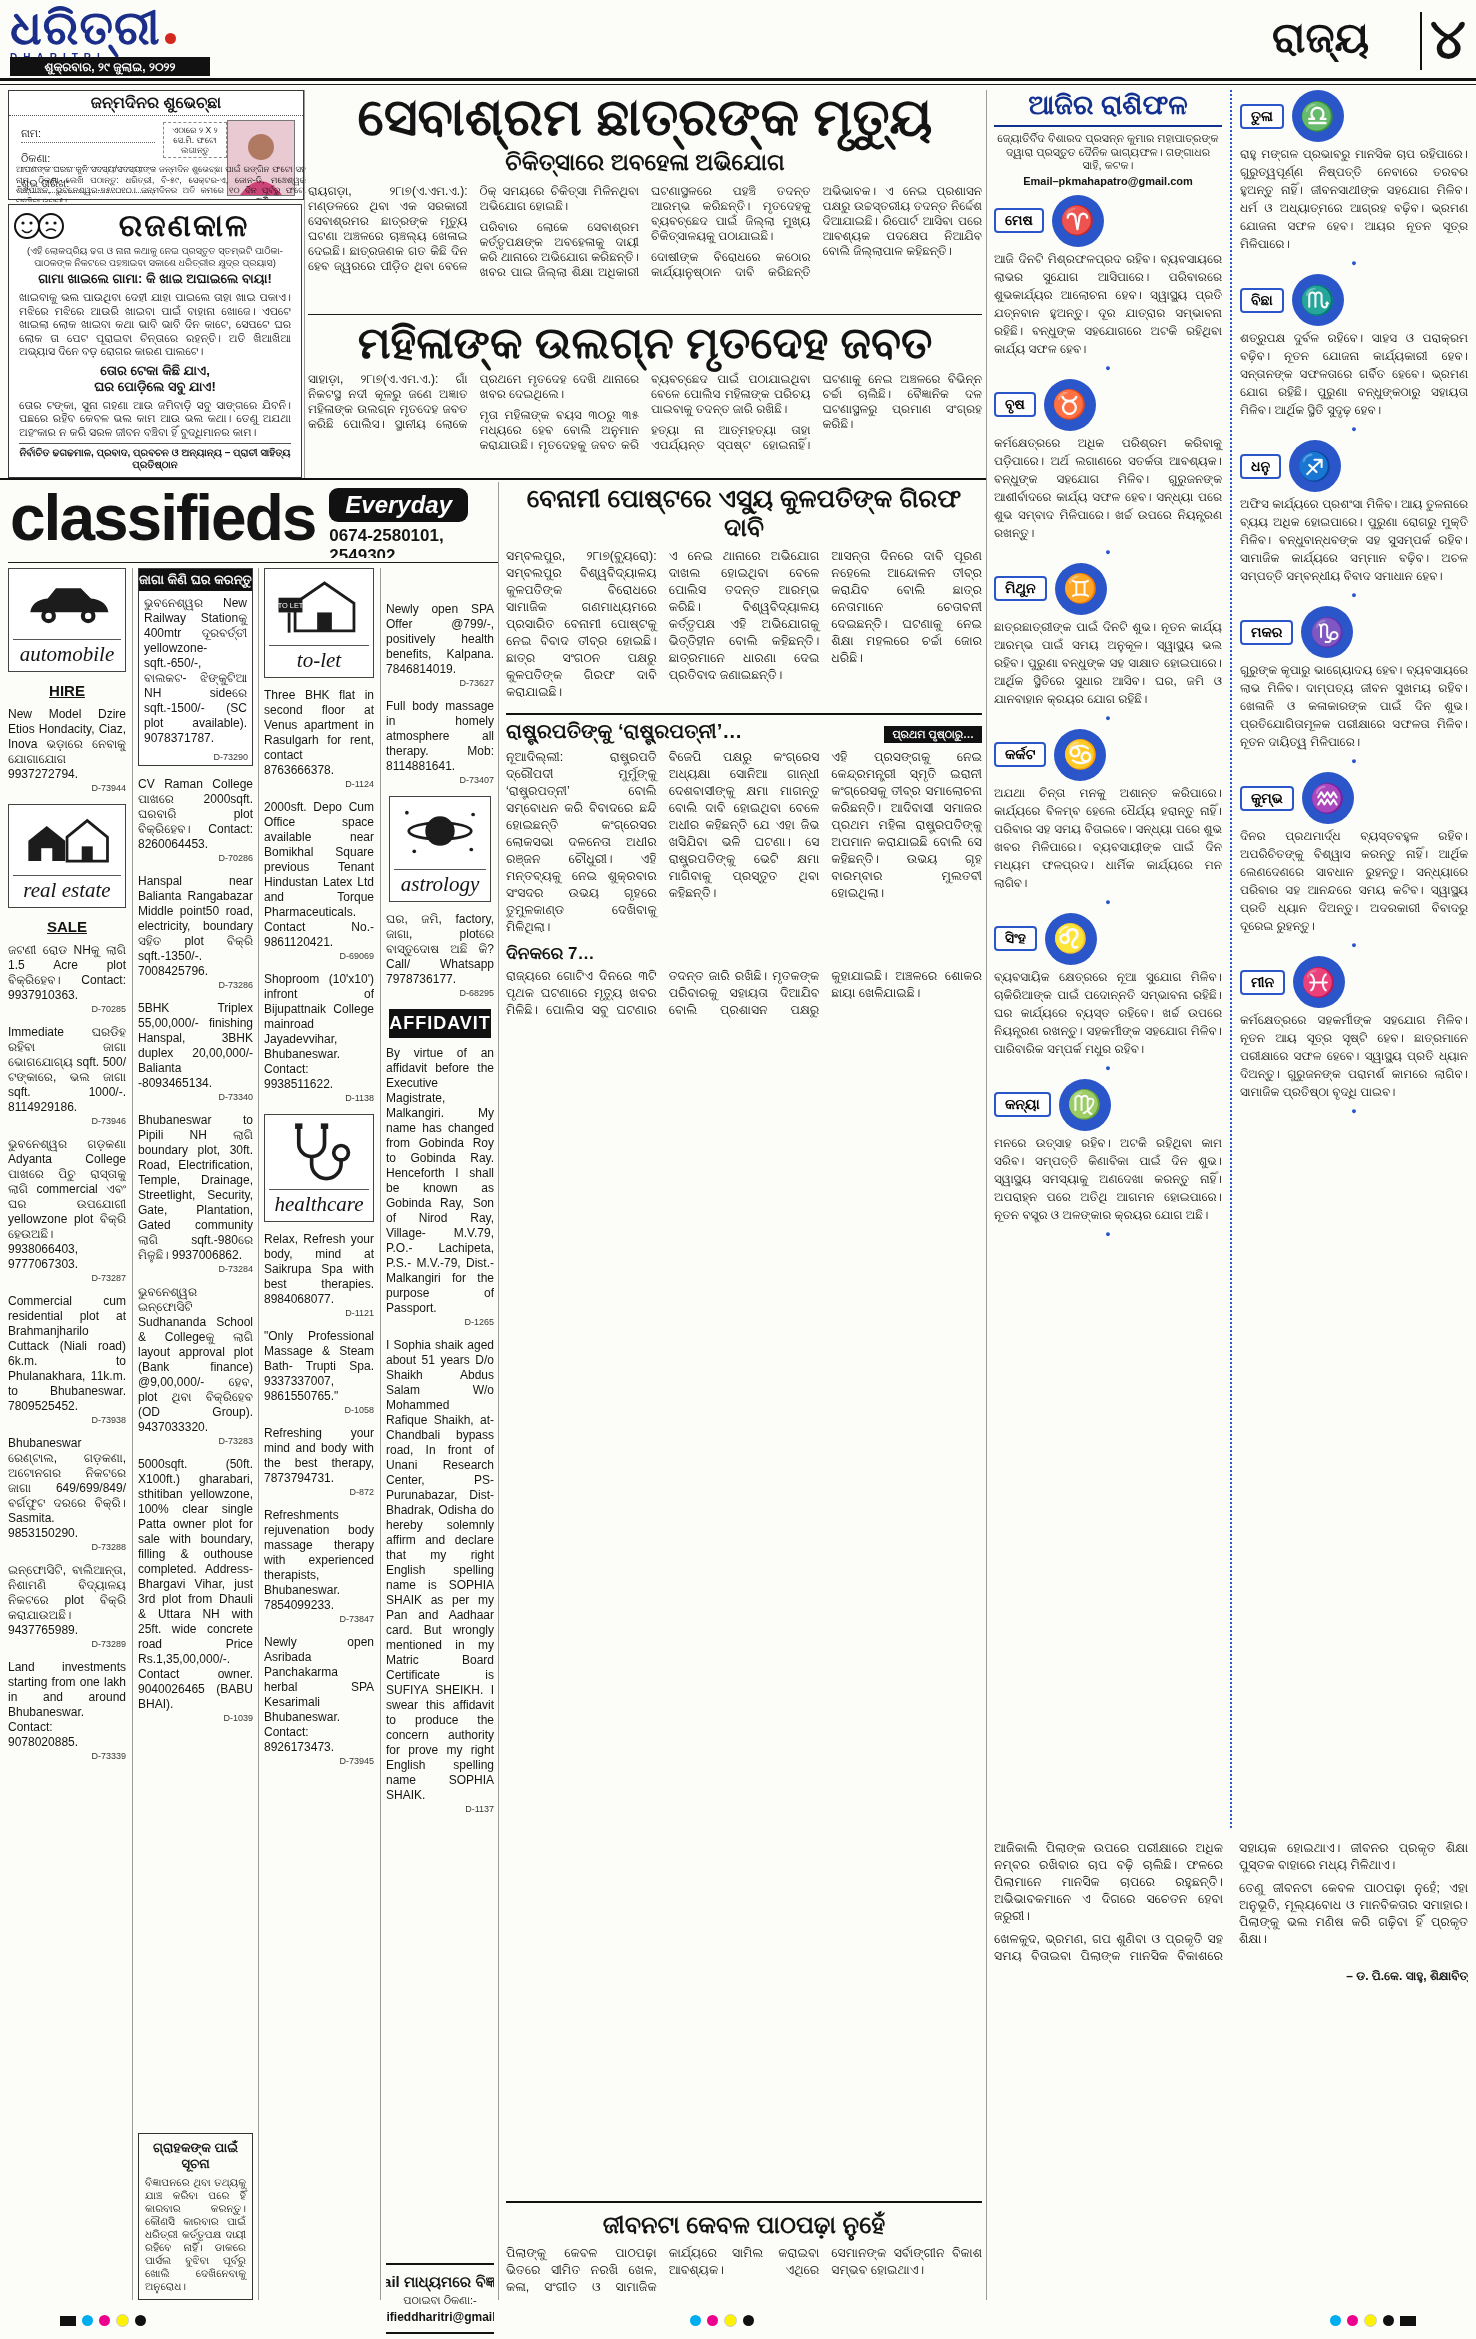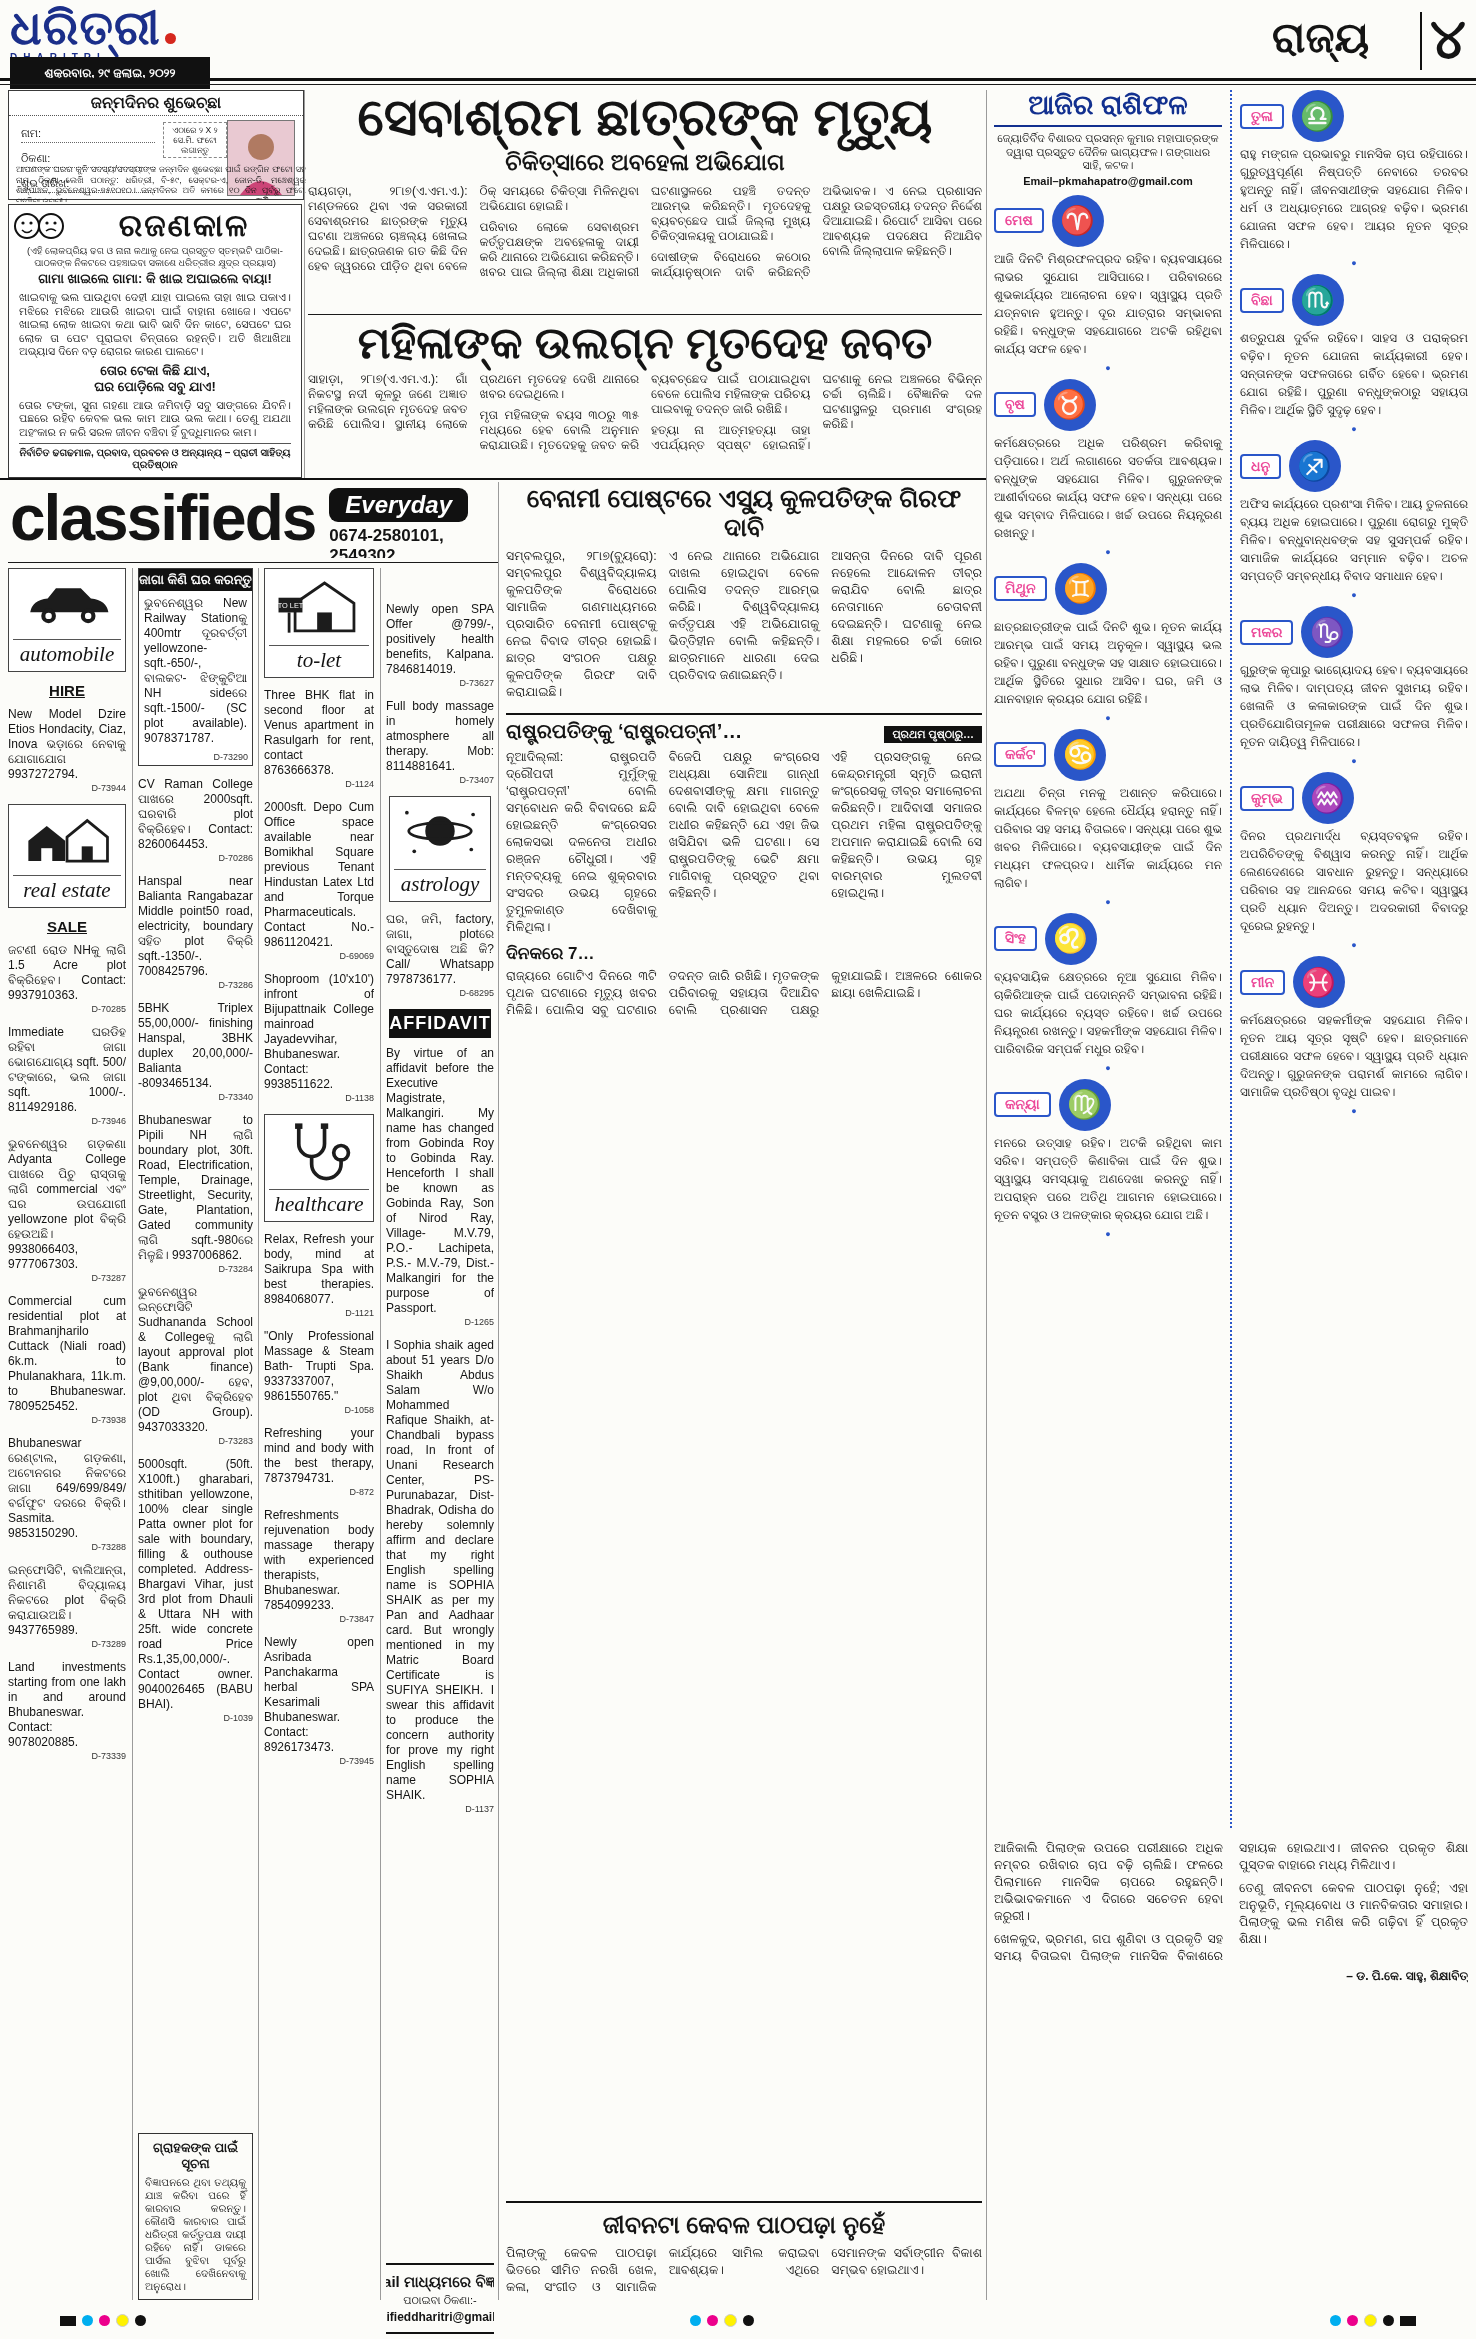--- a/index.html
+++ b/index.html
@@ -46,21 +46,21 @@
   .cols2{column-count:2;column-gap:16px;}
 
   
   .h-title{font-size:27px;font-weight:900;color:#12308f;text-align:center;border-bottom:2px solid #12308f;padding-bottom:4px;column-span:none;}
   .h-intro{font-size:11px;line-height:13.5px;text-align:center;margin:5px 2px 2px 2px;}
   .h-email{font-size:11px;font-weight:bold;text-align:center;margin-bottom:8px;}
   .h-columns{column-count:2;column-gap:18px;column-rule:2px dotted #2a56c9;height:100%;}
   .sign{break-inside:avoid;margin-bottom:6px;}
   .sign + .sign::before{content:"";display:none;}
   .sign-head{display:flex;align-items:center;gap:8px;margin-bottom:3px;}
-  .sign-name{border:2px solid #2a56c9;color:#ec4899;font-weight:bold;font-size:14px;padding:2px 9px;border-radius:4px;background:#fff;}
+  .sign-name{border:2px solid #2a56c9;color:#000000;font-weight:bold;font-size:14px;padding:2px 9px;border-radius:4px;background:#fff;}
   .sign-icon{width:52px;height:52px;border-radius:50%;background:#2a56c9;color:#fff;display:flex;align-items:center;justify-content:center;font-size:28px;flex:0 0 52px;}
   .sign-text{font-size:12px;line-height:18px;text-align:justify;margin:0;}
   .sign-sep{text-align:center;color:#2a56c9;font-size:9px;margin:5px 0;}
 
   
   .cl-logo{font-size:64px;font-weight:900;letter-spacing:-2px;line-height:1;}
   .everyday{background:#111;color:#fff;font-style:italic;font-weight:bold;font-size:24px;padding:3px 16px;border-radius:9px;display:inline-block;}
   .cl-phones{font-size:17px;font-weight:bold;margin-top:4px;}
 
   .ad{break-inside:avoid;margin-bottom:11px;}
@@ -98,21 +98,21 @@
 </style>
 </head>
 <body>
 
 <div class="page">
 
   <div class="abs" style="left:10px;top:4px;width:260px;height:72px;">
     <span class="logo">ଧରିତ୍ରୀ</span><span class="logo-dot"></span>
     <div class="logo-latin">DHARITRI</div>
   </div>
-  <div class="abs date-strip" style="left:10px;top:57px;width:200px;height:32px;">
+  <div class="abs date-strip" style="left:10px;top:57px;width:200px;height:19px;">
     <span>ଶୁକ୍ରବାର, ୨୯ ଜୁଲାଇ, ୨୦୨୨</span>
   </div>
   <div class="abs section-name" style="left:1272px;top:14px;">ରାଜ୍ୟ</div>
   <div class="abs" style="left:1420px;top:12px;width:2px;height:58px;background:#111;"></div>
   <div class="abs page-num" style="left:1430px;top:6px;">୪</div>
   <div class="abs" style="left:0;top:78px;width:1476px;height:3px;background:#111;"></div>
   <div class="hline" style="left:0;top:84px;width:1476px;"></div>
 
   <div class="abs boxed" style="left:8px;top:90px;width:294px;height:108px;">
     <div class="bday-title">ଜନ୍ମଦିନର ଶୁଭେଚ୍ଛା</div>

